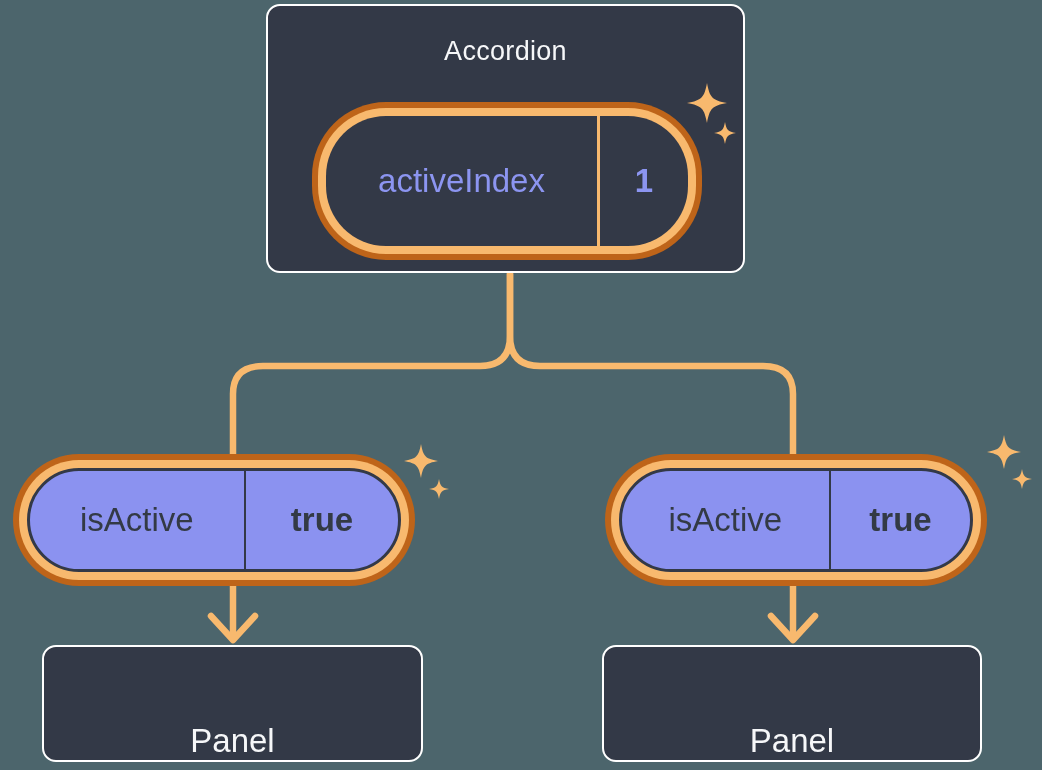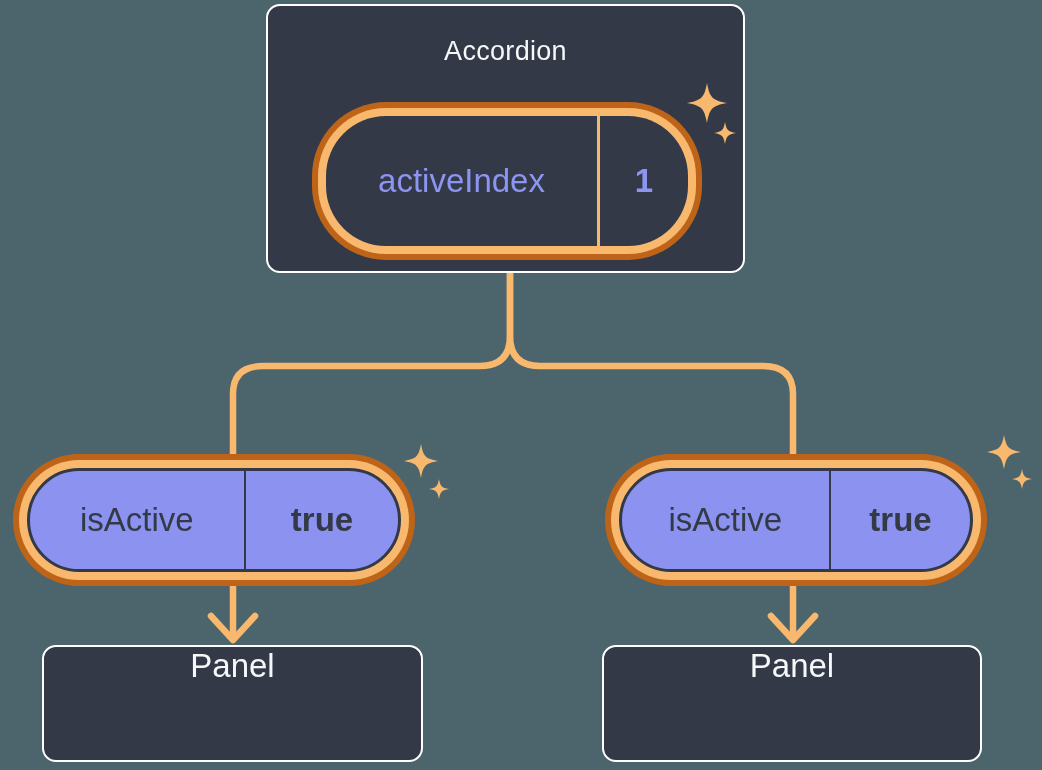--- a/index.html
+++ b/index.html
@@ -50,21 +50,21 @@
   .node-title{
     margin-top:30px;
     text-align:center;
     font-size:27px;
     font-weight:400;
     color:var(--text-light);
     letter-spacing:0.3px;
   }
   .panel{
     left:42px;top:645px;width:381px;height:117px;
-    display:flex;align-items:flex-start;justify-content:center;
+    display:flex;align-items:flex-end;justify-content:center;
     font-size:33px;color:var(--text-light);
   }
   .panel-right{left:602px;width:380px;}
 
   .pill{
     position:absolute;
     display:flex;
     align-items:stretch;
     box-sizing:border-box;
     border-radius:60px;

